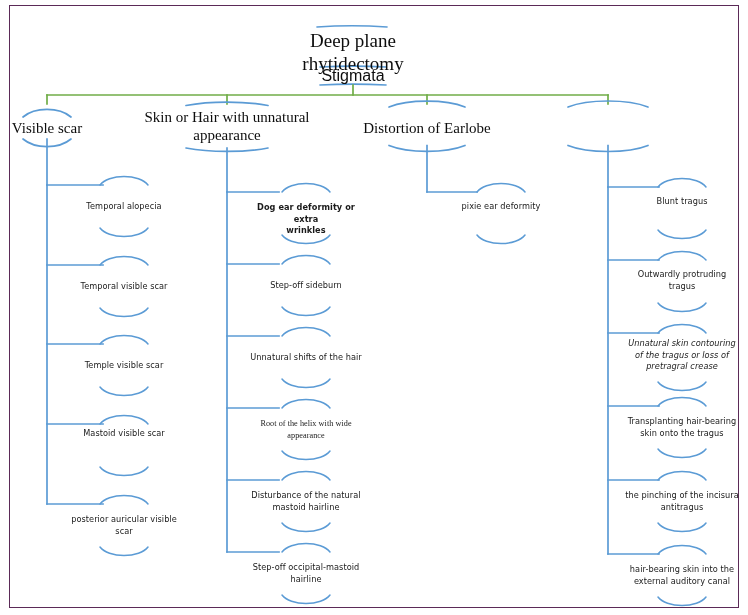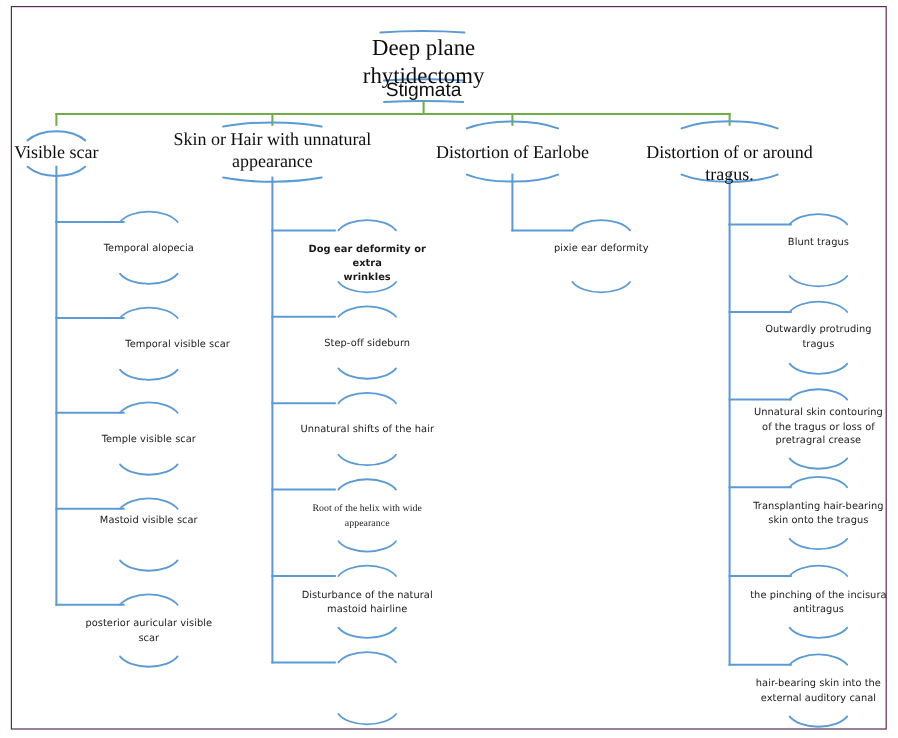--- a/index.html
+++ b/index.html
@@ -177,44 +177,45 @@
 
   <div class="node-text lvl1" style="left:303px; top:66px; width:100px;">Stigmata</div>
 
   <div class="node-text lvl2" style="left:3px; top:119px; width:88px;">Visible scar</div>
 
   <div class="node-text lvl2" style="left:142px; top:108px; width:170px;">Skin or Hair with unnatural
 appearance</div>
 
   <div class="node-text lvl2" style="left:353px; top:119px; width:148px;">Distortion of Earlobe</div>
 
-  <div class="node-text lvl2" style="left:520px; top:119px; width:176px;">Distortion of or around tragus.</div>
 
   <div class="node-text leaf" style="left:74px; top:201px; width:100px;">Temporal alopecia</div>
-  <div class="node-text leaf" style="left:74px; top:281px; width:100px;margin-left:24px;">Temporal visible scar</div>
+  <div class="node-text leaf" style="left:74px; top:281px; width:100px;">Temporal visible scar</div>
   <div class="node-text leaf" style="left:74px; top:360px; width:100px;">Temple visible scar</div>
   <div class="node-text leaf" style="left:74px; top:428px; width:100px;">Mastoid visible scar</div>
   <div class="node-text leaf" style="left:64px; top:514px; width:120px;">posterior auricular visible
 scar</div>
 
   <div class="node-text leaf" style="left:248px; top:202px; width:116px;font-weight:bold;">Dog ear deformity or extra
 wrinkles</div>
   <div class="node-text leaf" style="left:256px; top:280px; width:100px;">Step-off sideburn</div>
   <div class="node-text leaf" style="left:248px; top:352px; width:116px;">Unnatural shifts of the hair</div>
   <div class="node-text leaf" style="left:248px; top:418px; width:116px;font-family:Liberation Serif, serif;">Root of the helix with wide
 appearance</div>
   <div class="node-text leaf" style="left:248px; top:490px; width:116px;">Disturbance of the natural
 mastoid hairline</div>
+  <div class="node-text leaf" style="left:248px; top:562px; width:116px;">Step-off occipital-mastoid
+hairline</div>
 
   <div class="node-text leaf" style="left:451px; top:201px; width:100px;">pixie ear deformity</div>
 
   <div class="node-text leaf" style="left:632px; top:196px; width:100px;">Blunt tragus</div>
   <div class="node-text leaf" style="left:624px; top:269px; width:116px;">Outwardly protruding
 tragus</div>
-  <div class="node-text leaf" style="left:622px; top:338px; width:120px;">Unnatural skin contouring
+  <div class="node-text leaf" style="left:622px; top:338px; width:120px;font-style:italic;">Unnatural skin contouring
 of the tragus or loss of
 pretragral crease</div>
   <div class="node-text leaf" style="left:622px; top:416px; width:120px;">Transplanting hair-bearing
 skin onto the tragus</div>
   <div class="node-text leaf" style="left:622px; top:490px; width:120px;">the pinching of the incisura
 antitragus</div>
   <div class="node-text leaf" style="left:622px; top:564px; width:120px;">hair-bearing skin into the
 external auditory canal</div>
 
 </div>

